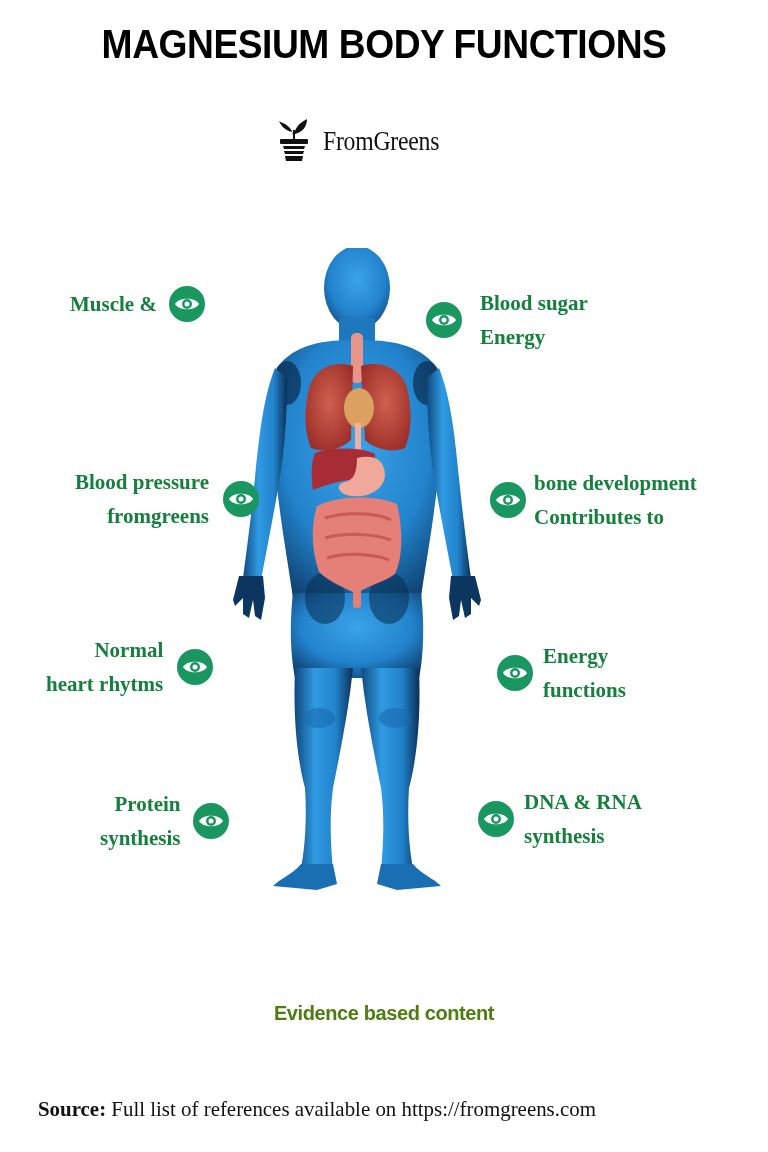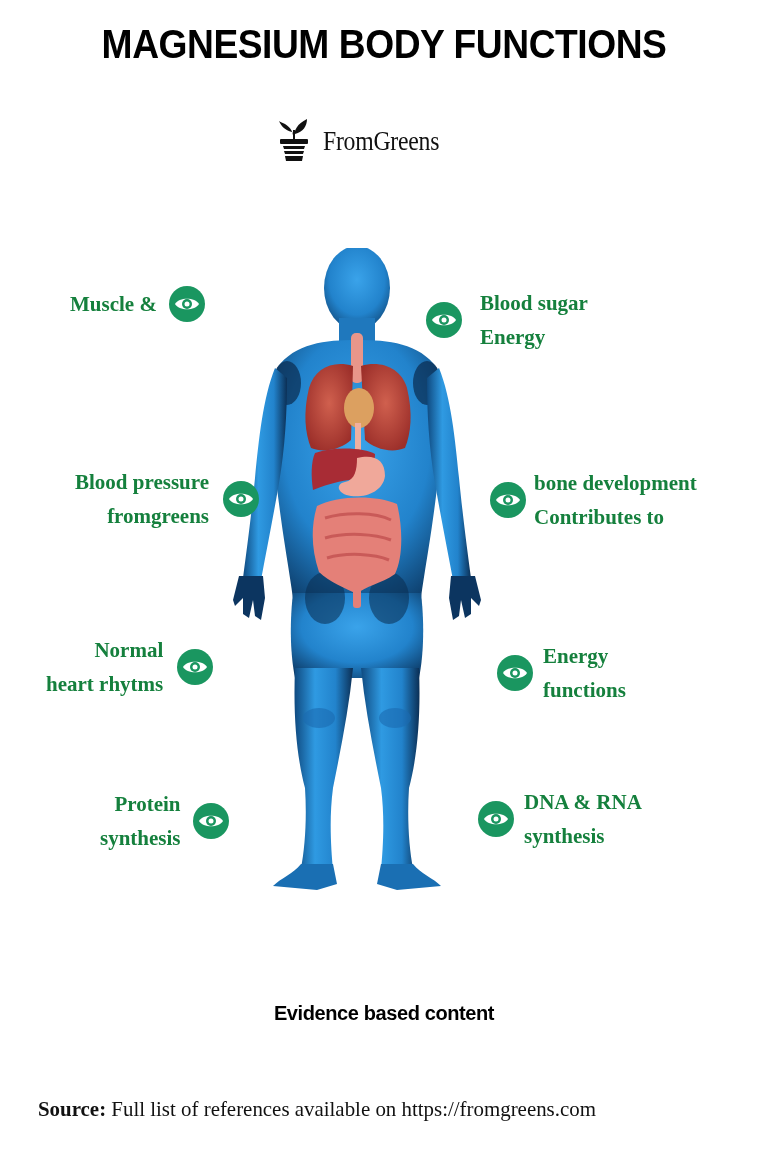--- a/index.html
+++ b/index.html
@@ -6,21 +6,21 @@
     body { width: 768px; height: 1152px; position: relative; overflow: hidden; font-family: "Liberation Serif", "DejaVu Serif", serif; color: #111; }
     .title { position: absolute; top: 22px; left: 0; width: 768px; text-align: center; font-family: "Liberation Sans", "DejaVu Sans", sans-serif; font-weight: bold; font-size: 40px; letter-spacing: -0.5px; transform: scaleX(0.93); transform-origin: center; color: #000; }
     .logo { position: absolute; top: 116px; left: 277px; display: flex; align-items: center; gap: 12px; }
     .logo-text { font-family: "Liberation Serif", "DejaVu Serif", serif; font-size: 27px; color: #111; transform: scaleX(0.88); transform-origin: left center; letter-spacing: -0.3px; }
     .figure { position: absolute; left: 225px; top: 248px; width: 270px; height: 650px; }
     .fn { position: absolute; display: flex; align-items: center; }
     .fn .label { font-family: "Liberation Serif", "DejaVu Serif", serif; font-weight: bold; font-size: 21px; line-height: 34px; color: #15803d; white-space: nowrap; }
     .fn.left .label { text-align: right; }
     .fn.right .label { text-align: left; }
     .eye { width: 36px; height: 36px; border-radius: 50%; background: #1a9660; display: flex; align-items: center; justify-content: center; flex: 0 0 36px; }
-    .evidence { position: absolute; top: 1002px; left: 0; width: 768px; text-align: center; font-family: "Liberation Sans", "DejaVu Sans", sans-serif; font-weight: bold; font-size: 20px; letter-spacing: -0.4px; color: #000000; }
+    .evidence { position: absolute; top: 1002px; left: 0; width: 768px; text-align: center; font-family: "Liberation Sans", "DejaVu Sans", sans-serif; font-weight: bold; font-size: 20px; letter-spacing: -0.4px; color: #4d7c0f; }
     .source { position: absolute; top: 1096px; left: 38px; font-family: "Liberation Serif", "DejaVu Serif", serif; font-size: 22px; color: #111; white-space: nowrap; transform: scaleX(0.95); transform-origin: left center; }
     .source b { font-weight: bold; }
   </style>
 </head>
 <body>
 
 <div class="title">MAGNESIUM BODY FUNCTIONS</div>
 
 <div class="logo">
   <span>

